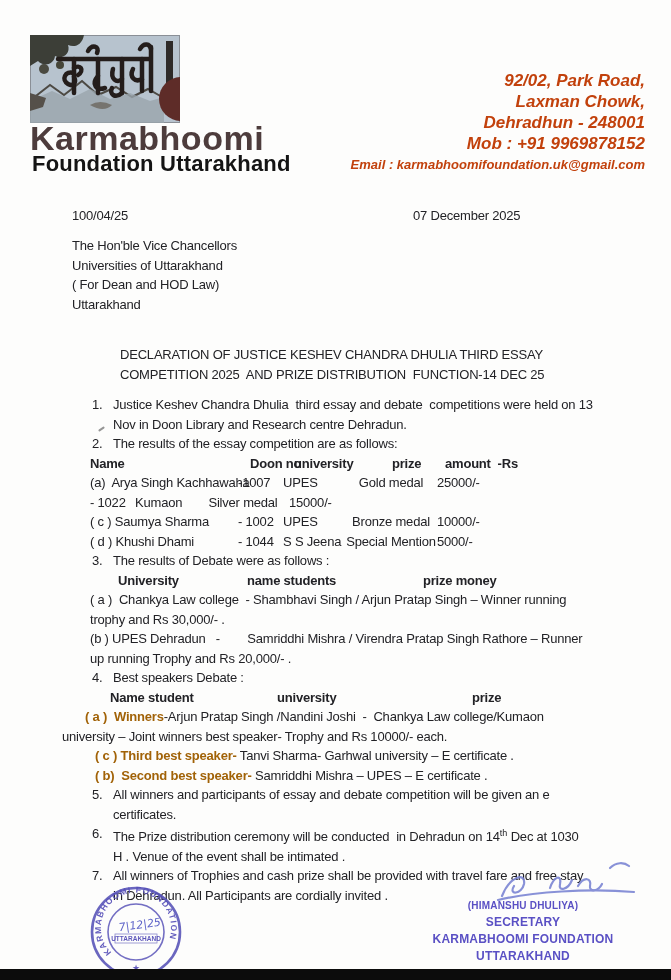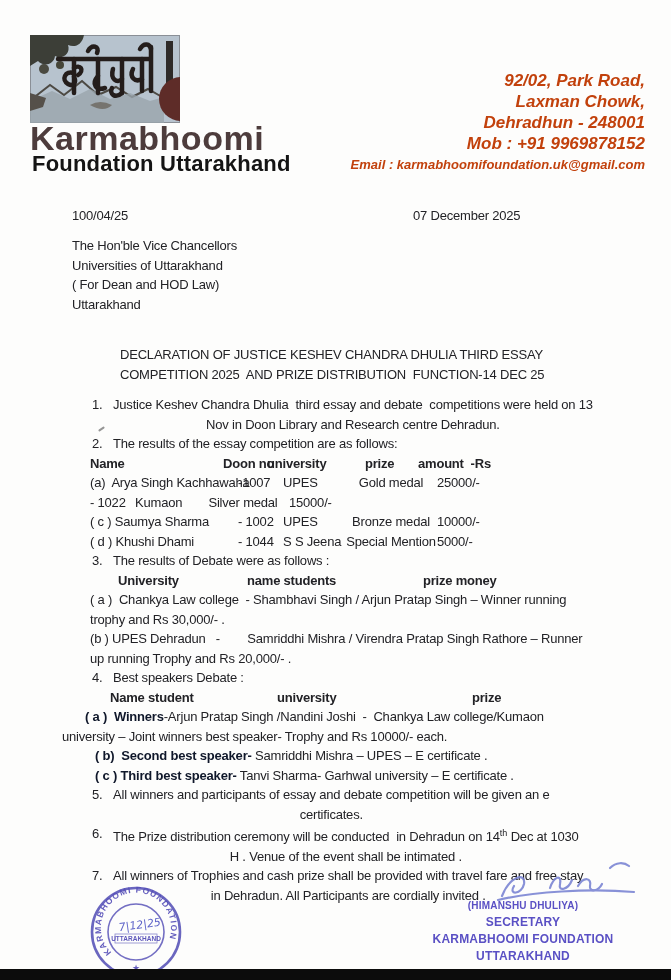--- a/index.html
+++ b/index.html
@@ -18,27 +18,27 @@
   
   .body{position:absolute;left:72px;top:206px;font-size:13px;line-height:19.5px;
         letter-spacing:-0.2px;color:#222226;}
   .meta{position:relative;height:20px;}
   .meta .date{position:absolute;left:341px;top:0;}
   .addressee{margin-top:10px;}
   .title{margin-top:31px;margin-left:48px;}
   .list{margin-top:11px;}
   .li{display:flex;}
   .num{width:21px;flex:none;margin-left:20px;}
-  .cont{flex:none;text-align:center;}
-  b{font-weight:bold;color:#0f172a;}
+  .cont{flex:none;}
+  b{font-weight:bold;color:#a16207;}
   
   .t-head,.t-row{display:flex;margin-left:18px;}
   .t-head{font-weight:bold;}
   .t-head span,.t-row span{flex:none;white-space:pre;}
-  .h1{width:133px}.h2{width:44px}.h3{width:98px}.h4{width:53px}
+  .h1{width:160px}.h2{width:44px}.h3{width:98px}.h4{width:53px}
   .c1{width:148px}.c2{width:45px}.c3{width:62px}.c4{width:92px;text-align:center}
   
   .d-head{display:flex;font-weight:bold;margin-left:46px;}
   .d-head span{flex:none;white-space:pre;}
   .d1{width:129px}.d2{width:176px}
   .d-line{margin-left:18px;}
   
   .s-head{display:flex;font-weight:bold;margin-left:38px;}
   .s-head span{flex:none;white-space:pre;}
   .s1{width:167px}.s2{width:195px}
@@ -193,22 +193,22 @@
         <span class="num ln">4.</span>
         <span class="cont ln">Best speakers Debate :</span>
       </div>
       <div class="s-head">
         <span class="s1">Name student</span>
         <span class="s2">university</span>
         <span>prize</span>
       </div>
       <div class="ln sa1"><b>( a )  Winners</b><span>-Arjun Pratap Singh /Nandini Joshi  -  Chankya Law college/Kumaon</span></div>
       <div class="ln sa2">university – Joint winners best speaker- Trophy and Rs 10000/- each.</div>
+      <div class="ln sc"><b>( c ) Third best speaker-</b><span> Tanvi Sharma- Garhwal university – E certificate .</span></div>
       <div class="ln sb"><b>( b)  Second best speaker-</b><span> Samriddhi Mishra – UPES – E certificate .</span></div>
-      <div class="ln sc"><b>( c ) Third best speaker-</b><span> Tanvi Sharma- Garhwal university – E certificate .</span></div>
 
       <div class="li">
         <span class="num ln">5.</span>
         <span class="cont">
           <span class="ln" style="display:block">All winners and participants of essay and debate competition will be given an e</span>
           <span class="ln" style="display:block">certificates.</span>
         </span>
       </div>
 
       <div class="li">

